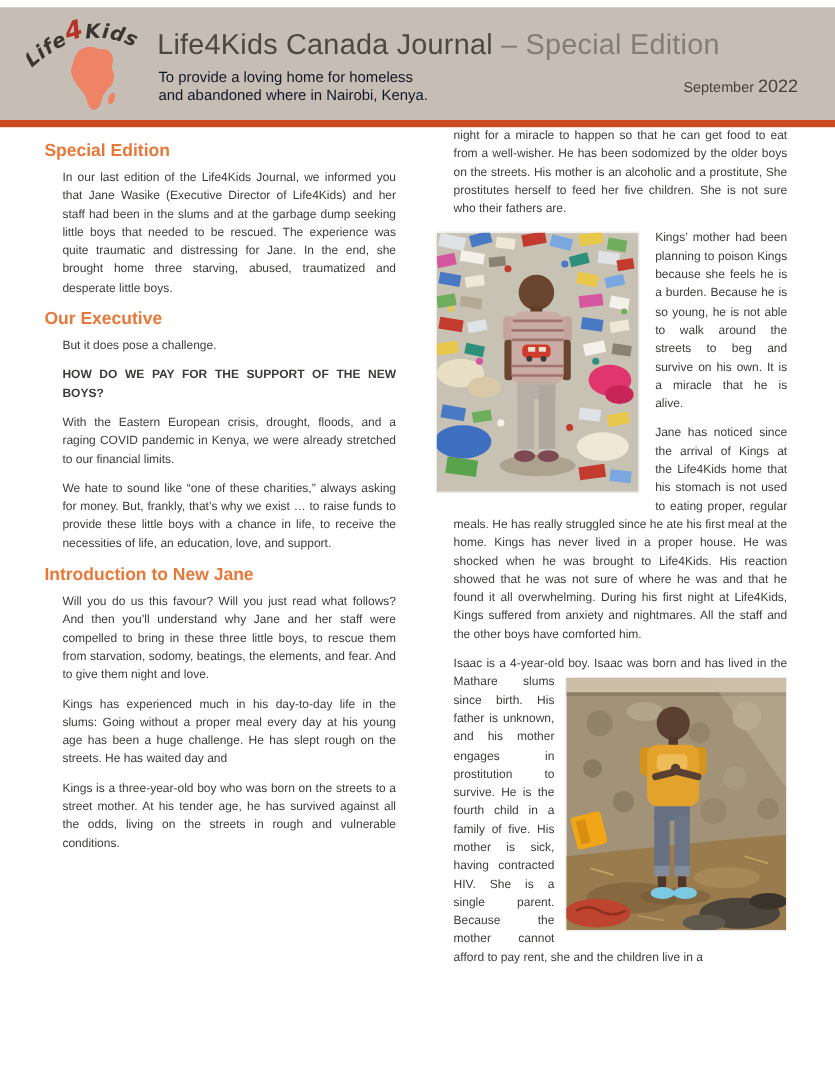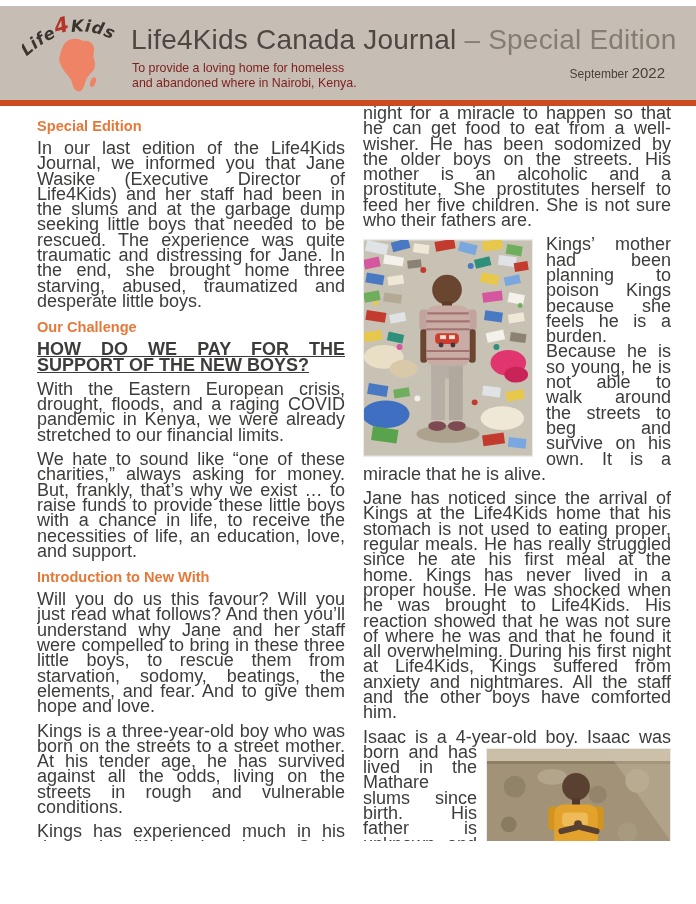--- a/index.html
+++ b/index.html
@@ -3,35 +3,35 @@
 <meta charset="utf-8">
 <style>
   html,body{margin:0;padding:0;background:#ffffff;}
   .page{position:relative;width:696px;height:904px;background:#fff;overflow:hidden;
         font-family:"Liberation Sans", sans-serif;}
 
   
   .masthead{position:absolute;top:6px;left:0;width:696px;height:94px;background:var(--header-bg,#c6beb4);}
   .logo{position:absolute;left:22px;top:4px;width:104px;height:88px;}
   .title-block{position:absolute;left:131px;top:18px;}
-  .journal-title{margin:0;font-size:28px;font-weight:400;letter-spacing:.2px;color:var(--title-dark,#4c4742);white-space:nowrap;}
+  .journal-title{margin:0;font-size:24px;font-weight:400;letter-spacing:.2px;color:var(--title-dark,#4c4742);white-space:nowrap;}
   .journal-title .dash,.journal-title .edition{color:var(--title-light,#837d73);}
-  .subtitle{margin:5px 0 12px 1px;font-size:12.4px;line-height:15px;color:#7f1d1d;}
+  .subtitle{margin:5px 0 12px 1px;font-size:12.4px;line-height:15px;color:#0f172a;}
   .issue-date{position:absolute;right:31px;top:58px;color:#47413b;font-size:12px;}
   .issue-date .year{font-size:15px;}
   .top-rule{position:absolute;top:100px;left:0;width:696px;height:6px;background:var(--accent-bar,#cc4a20);}
 
   
   .columns{position:absolute;top:106px;left:37px;width:634px;height:738px;display:flex;gap:18px;overflow:hidden;}
   .col{width:308px;}
-  .col p{margin:0 0 9px;font-size:18px;line-height:15.3px;color:var(--body-text,#3d3c3a);text-align:justify;}
+  .col p{margin:0 15px 9px;font-size:10px;line-height:15.3px;color:var(--body-text,#3d3c3a);text-align:justify;}
   .col p.plain{text-align:left;}
   .col h2{margin:10px 0 7px;font-size:14.6px;font-weight:700;color:var(--heading-orange,#e6793a);}
   .col h2.first{margin-top:12px;}
-  .bold-q{font-weight:700;color:#343230;font-size:13.2px;text-decoration:underline;}
+  .bold-q{font-weight:700;color:#343230;font-size:13.2px;}
 
   .photo{display:block;border:1px solid rgba(0,0,0,.08);box-sizing:border-box;}
   .photo svg{display:block;}
   .photo1{float:left;width:170px;height:218px;margin:2px 13px 6px 0;}
   .photo2{float:right;width:185px;height:212px;margin:3px 0 5px 9px;}
   .flow::after{content:"";display:block;clear:both;}
 
   
   .footer-band{position:absolute;top:841px;left:0;width:696px;height:63px;background:#fff;}
 </style>
@@ -70,30 +70,31 @@
     </div>
   </header>
   <div class="top-rule"></div>
 
   <main class="columns">
 
     <section class="col">
       <h2 class="first">Special Edition</h2>
       <p>In our last edition of the Life4Kids Journal, we informed you that Jane Wasike (Executive Director of Life4Kids) and her staff had been in the slums and at the garbage dump seeking little boys that needed to be rescued. The experience was quite traumatic and distressing for Jane. In the end, she brought home three starving, abused, traumatized and desperate little boys.</p>
 
-      <h2>Our Challenge</h2>
+      <h2>Our Executive</h2>
+      <p class="plain">But it does pose a challenge.</p>
       <p class="bold-q">HOW DO WE PAY FOR THE SUPPORT OF THE NEW BOYS?</p>
       <p>With the Eastern European crisis, drought, floods, and a raging COVID pandemic in Kenya, we were already stretched to our financial limits.</p>
       <p>We hate to sound like “one of these charities,” always asking for money. But, frankly, that’s why we exist … to raise funds to provide these little boys with a chance in life, to receive the necessities of life, an education, love, and support.</p>
 
-      <h2>Introduction to New With</h2>
-      <p>Will you do us this favour? Will you just read what follows? And then you’ll understand why Jane and her staff were compelled to bring in these three little boys, to rescue them from starvation, sodomy, beatings, the elements, and fear. And to give them hope and love.</p>
-
+      <h2>Introduction to New Jane</h2>
+      <p>Will you do us this favour? Will you just read what follows? And then you’ll understand why Jane and her staff were compelled to bring in these three little boys, to rescue them from starvation, sodomy, beatings, the elements, and fear. And to give them night and love.</p>
+
+      <p>Kings has experienced much in his day-to-day life in the slums: Going without a proper meal every day at his young age has been a huge challenge. He has slept rough on the streets. He has waited day and</p>
       <p>Kings is a three-year-old boy who was born on the streets to a street mother. At his tender age, he has survived against all the odds, living on the streets in rough and vulnerable conditions.</p>
-      <p>Kings has experienced much in his day-to-day life in the slums: Going without a proper meal every day at his young age has been a huge challenge. He has slept rough on the streets. He has waited day and</p>
     </section>
 
     <section class="col">
       <p>night for a miracle to happen so that he can get food to eat from a well-wisher. He has been sodomized by the older boys on the streets. His mother is an alcoholic and a prostitute, She prostitutes herself to feed her five children. She is not sure who their fathers are.</p>
 
       <div class="flow">
         <span class="photo photo1" role="img" aria-label="Kings, a toddler in a striped shirt, standing on a colourful garbage dump">
           <svg width="168" height="216" viewBox="0 0 170 218" xmlns="http://www.w3.org/2000/svg">
             <rect width="170" height="218" fill="#c8c2b4"></rect>
             <g>

